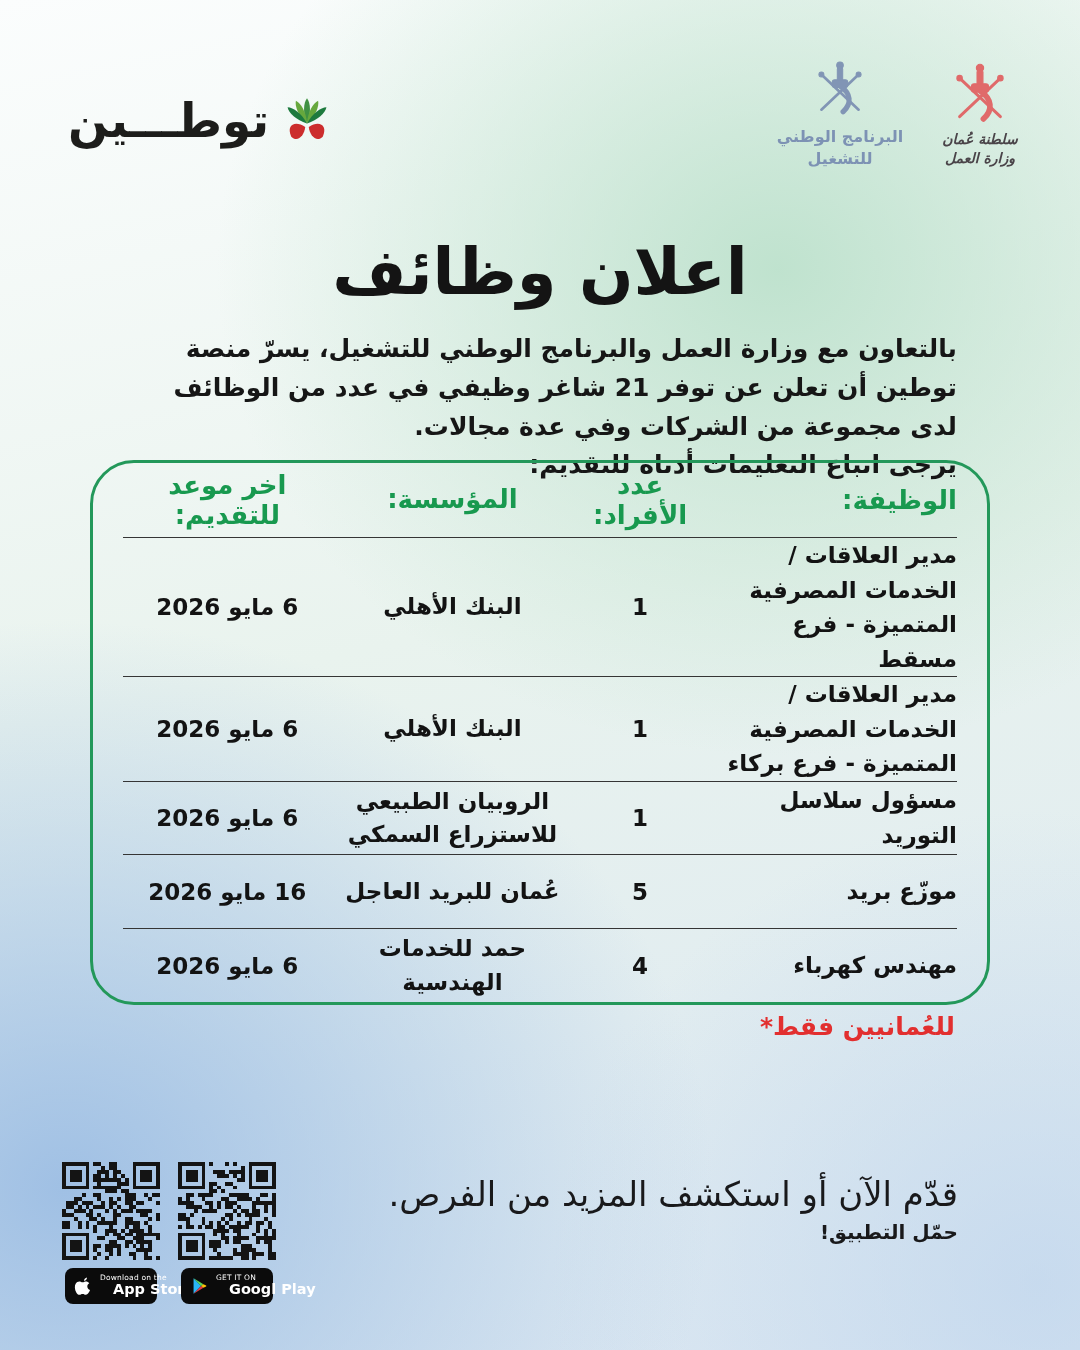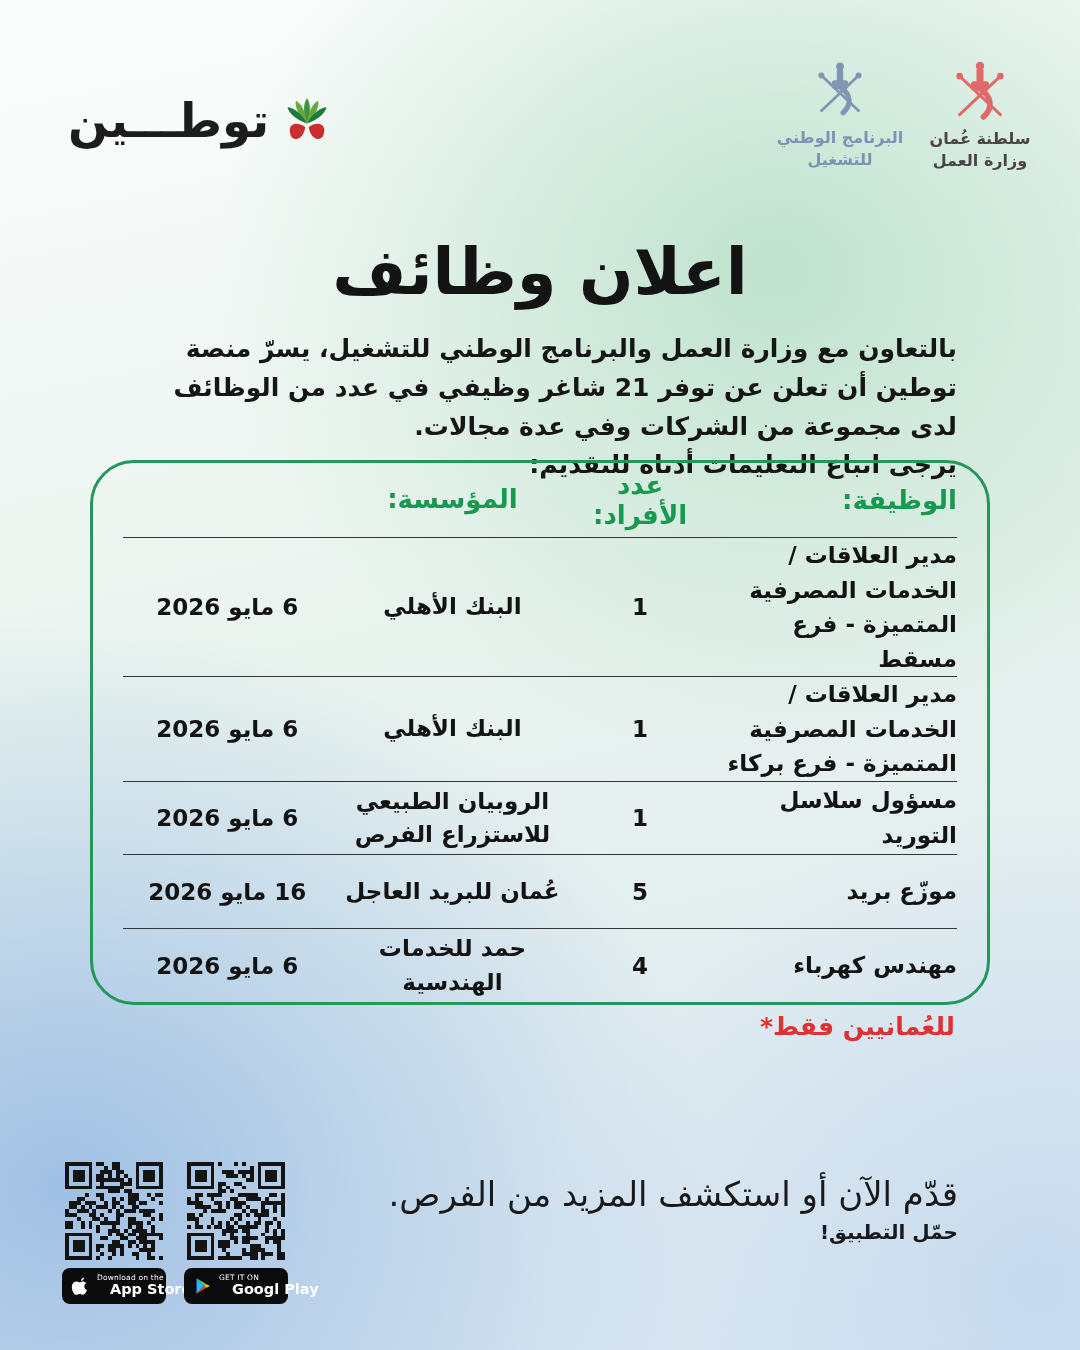--- a/index.html
+++ b/index.html
@@ -14,21 +14,21 @@
   
   .brand{position:absolute;left:68px;top:92px;display:flex;align-items:center;gap:10px;flex-direction:row-reverse;}
   .brand-word{font-size:47px;font-weight:700;color:#1d1d1b;direction:rtl;line-height:1;}
   .brand-logo{width:56px;height:56px;}
   .partners{position:absolute;right:36px;top:58px;display:flex;gap:12px;align-items:center;}
   .partner{display:flex;flex-direction:column;align-items:center;width:128px;}
   .partner .label{font-size:16px;font-weight:700;text-align:center;line-height:1.35;direction:rtl;}
   .partner.nep{color:#8195b5;}
   .partner.nep .label{color:#7d92b4;}
   .partner.mol{color:#e06a6a;}
-  .partner.mol .label{color:#4a4449;font-size:16px;}
+  .partner.mol .label{color:#4a4449;font-size:14px;font-style:italic;}
   .emblem{width:62px;height:62px;margin-bottom:6px;}
   .partner.mol .emblem{width:68px;height:68px;margin-bottom:2px;}
   
   .page-title{position:absolute;top:192px;left:0;width:100%;text-align:center;
     font-size:64px;font-weight:800;direction:rtl;color:#141414;}
   .intro{position:absolute;top:330px;left:125px;width:832px;direction:rtl;text-align:right;
     font-size:25px;font-weight:700;line-height:1.55;color:#161616;}
   .intro p{margin:0;}
   
   .jobs-table{position:absolute;left:90px;top:460px;width:900px;height:545px;box-sizing:border-box;
@@ -43,21 +43,21 @@
   
   .note{position:absolute;top:1012px;right:125px;direction:rtl;color:#e22f2f;
     font-size:25px;font-weight:800;}
   .cta{position:absolute;top:1172px;right:122px;direction:rtl;text-align:right;color:#19191b;}
   .cta .l1{font-size:34px;font-weight:500;margin:0;line-height:1.35;}
   .cta .l2{font-size:20px;font-weight:800;margin:0;line-height:1.4;}
   
   .stores{position:absolute;left:62px;top:1162px;display:flex;gap:18px;}
   .store-col{display:flex;flex-direction:column;align-items:center;gap:8px;}
   .qr{width:98px;height:98px;display:block;}
-  .badge{width:104px;height:36px;box-sizing:border-box;background:#0b0b0b;border-radius:8px;
+  .badge{width:92px;height:36px;box-sizing:border-box;background:#0b0b0b;border-radius:8px;
     display:flex;align-items:center;gap:7px;padding:0 9px;color:#fff;}
   .badge .txt{display:flex;flex-direction:column;line-height:1.05;}
   .badge .small{font-size:7.5px;letter-spacing:.2px;}
   .badge .big{font-size:14.5px;font-weight:700;white-space:nowrap;margin-left:13px;}
   .badge-icon{width:19px;height:22px;flex:0 0 auto;}
 </style>
 </head>
 <body>
 
 <div class="poster">
@@ -117,37 +117,38 @@
   <div class="intro">
     <p>بالتعاون مع وزارة العمل والبرنامج الوطني للتشغيل، يسرّ منصة توطين أن تعلن عن توفر 21 شاغر وظيفي في عدد من الوظائف لدى مجموعة من الشركات وفي عدة مجالات.</p>
     <p>يرجى اتباع التعليمات أدناه للتقديم:</p>
   </div>
 
   <div class="jobs-table">
     <div class="thead">
       <div class="c-job">الوظيفة:</div>
       <div class="c-count">عدد الأفراد:</div>
       <div class="c-org">المؤسسة:</div>
+      <div class="c-date">اخر موعد للتقديم:</div>
     </div>
     <div class="trow">
       <div class="c-job">مدير العلاقات / الخدمات المصرفية المتميزة - فرع مسقط</div>
       <div class="c-count">1</div>
       <div class="c-org">البنك الأهلي</div>
       <div class="c-date">6 مايو 2026</div>
     </div>
     <div class="trow">
       <div class="c-job">مدير العلاقات / الخدمات المصرفية المتميزة - فرع بركاء</div>
       <div class="c-count">1</div>
       <div class="c-org">البنك الأهلي</div>
       <div class="c-date">6 مايو 2026</div>
     </div>
     <div class="trow">
       <div class="c-job">مسؤول سلاسل التوريد</div>
       <div class="c-count">1</div>
-      <div class="c-org">الروبيان الطبيعي للاستزراع الفرص</div>
+      <div class="c-org">الروبيان الطبيعي للاستزراع السمكي</div>
       <div class="c-date">6 مايو 2026</div>
     </div>
     <div class="trow">
       <div class="c-job">موزّع بريد</div>
       <div class="c-count">5</div>
       <div class="c-org">عُمان للبريد العاجل</div>
       <div class="c-date">16 مايو 2026</div>
     </div>
     <div class="trow">
       <div class="c-job">مهندس كهرباء</div>

